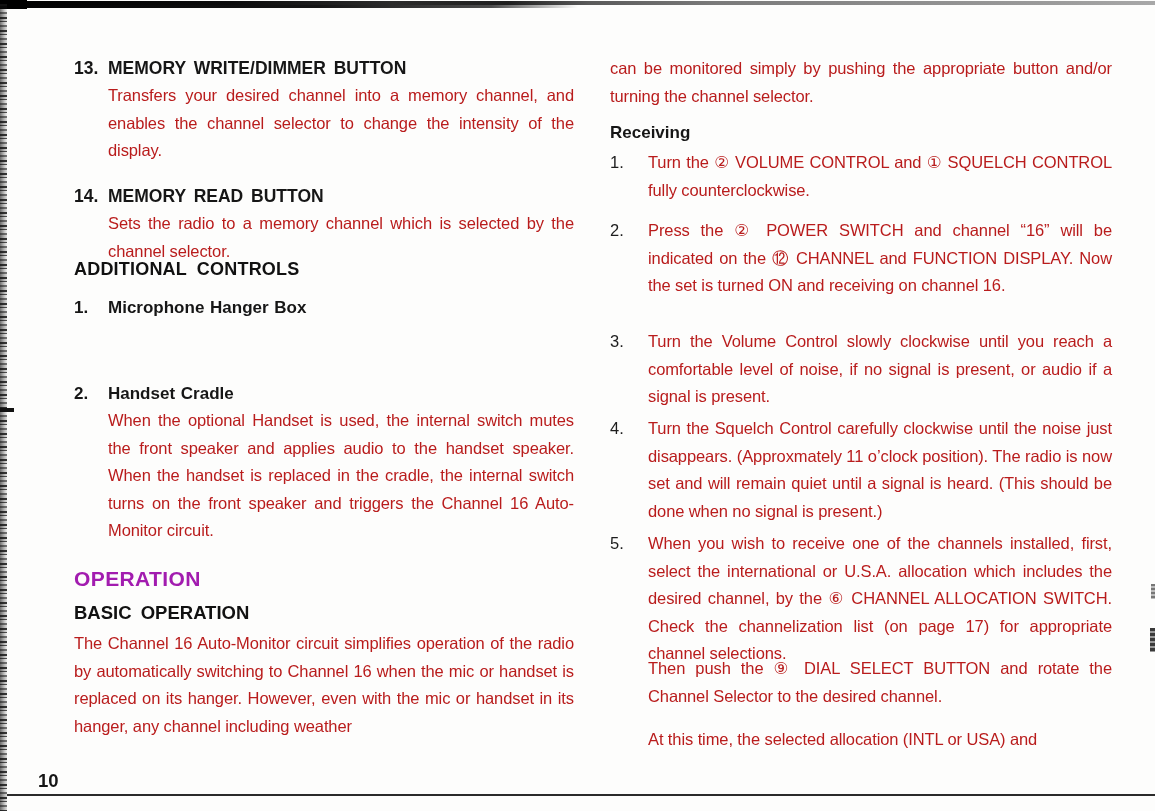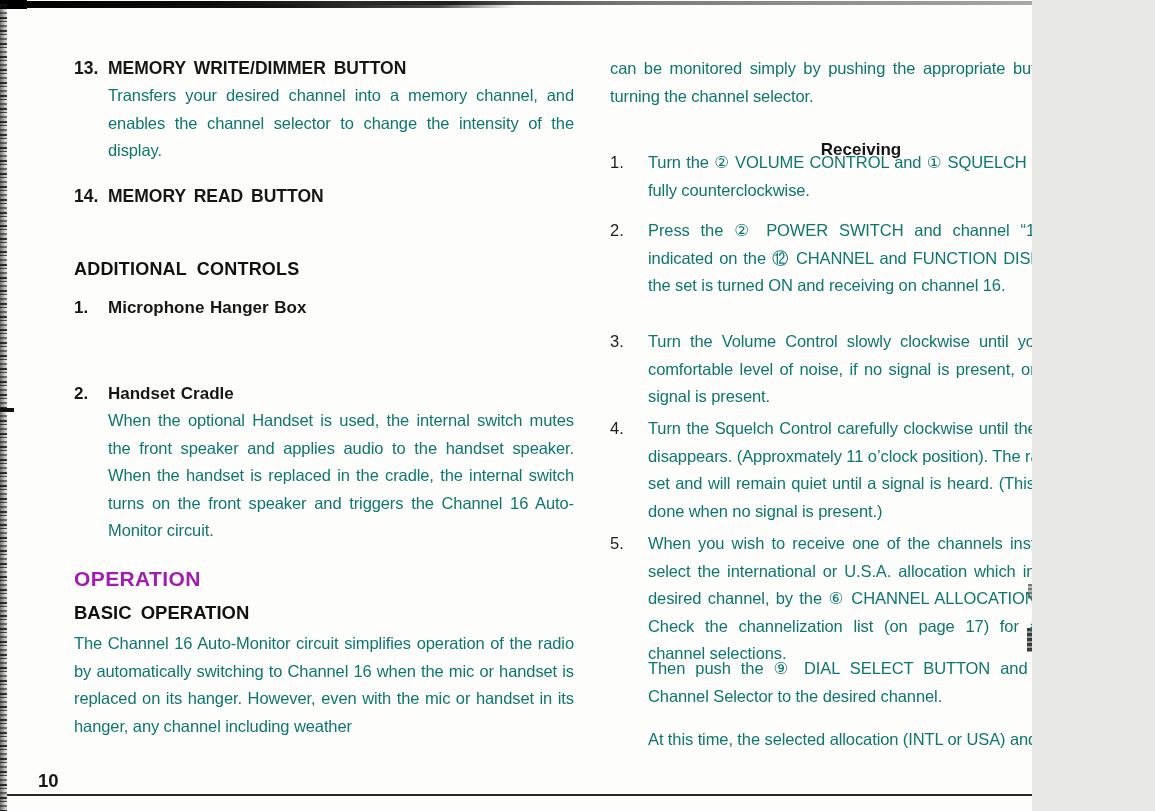--- a/index.html
+++ b/index.html
@@ -3,21 +3,21 @@
 <meta charset="utf-8">
 <style>
   * { margin: 0; padding: 0; box-sizing: border-box; }
   html, body { background: #e8e8e6; }
   body {
     font-family: "Liberation Sans", "DejaVu Sans", sans-serif;
     -webkit-font-smoothing: antialiased;
   }
   .page {
     position: relative;
-    width: 1032px;
+    width: 1155px;
     height: 811px;
     background: #fdfdfc;
     overflow: hidden;
     color: #1d1d1d;
   }
 
   
   .scan-edge-left {
     position: absolute; left: 0; top: 4px; bottom: 0; width: 7px;
     background:
@@ -63,21 +63,21 @@
   .col-left  { left: 74px;  width: 500px; }
   .col-right { left: 610px; width: 502px; }
 
   .block { position: absolute; left: 0; right: 0; }
 
   .body-text {
     font-size: 16.5px;
     line-height: 27.5px;
     letter-spacing: -0.1px;
     text-align: justify;
-    color: #0f766e;
+    color: #b91c1c;
   }
 
   
   .num-section { display: block; }
   .num-head { display: flex; }
   .num-head .num {
     flex: 0 0 34px;
     font-weight: bold;
   }
   .head-line {
@@ -158,20 +158,21 @@
         <span>MEMORY WRITE/DIMMER BUTTON</span>
       </div>
       <div class="sec-body body-text">Transfers your desired channel into a memory channel, and enables the channel selector to change the intensity of the display.</div>
     </div>
 
     <div class="block num-section" style="top:183px;">
       <div class="num-head head-line">
         <span class="num">14.</span>
         <span>MEMORY READ BUTTON</span>
       </div>
+      <div class="sec-body body-text">Sets the radio to a memory channel which is selected by the channel selector.</div>
     </div>
 
     <div class="block h-section" style="top:259px;">ADDITIONAL CONTROLS</div>
 
     <div class="block num-section" style="top:294px;">
       <div class="num-head sub-head-line">
         <span class="num">1.</span>
         <span>Microphone Hanger Box</span>
       </div>
     </div>
@@ -191,21 +192,21 @@
     <div class="block" style="top:630px;">
       <div class="body-text">The Channel 16 Auto-Monitor circuit simplifies operation of the radio by automatically switching to Channel 16 when the mic or handset is replaced on its hanger.  However, even with the mic or handset in its hanger, any channel including weather</div>
     </div>
 
   </div>
 
   <div class="col col-right">
 
     <div class="block body-text" style="top:55px;">can be monitored simply by pushing the appropriate button and/or turning the channel selector.</div>
 
-    <div class="block sub-head-line" style="top:136px;text-align:center;">Receiving</div>
+    <div class="block sub-head-line" style="top:119px;">Receiving</div>
 
     <div class="block step" style="top:149px;">
       <span class="step-num">1.</span>
       <span class="step-body body-text">Turn the ② VOLUME CONTROL and ① SQUELCH CONTROL fully counterclockwise.</span>
     </div>
 
     <div class="block step" style="top:217px;">
       <span class="step-num">2.</span>
       <span class="step-body body-text">Press the ② POWER SWITCH and channel “16” will be indicated on the ⑫ CHANNEL and FUNCTION DISPLAY.  Now the set is turned ON and receiving on channel 16.</span>
     </div>

